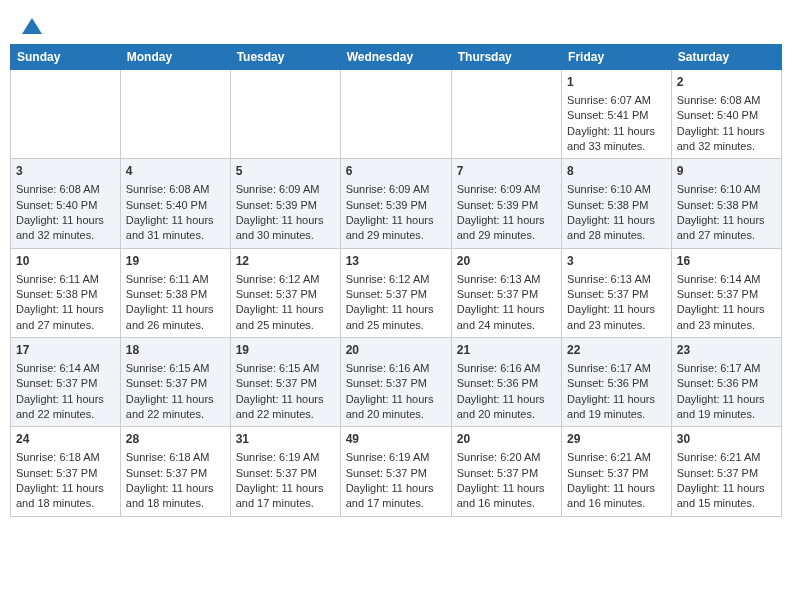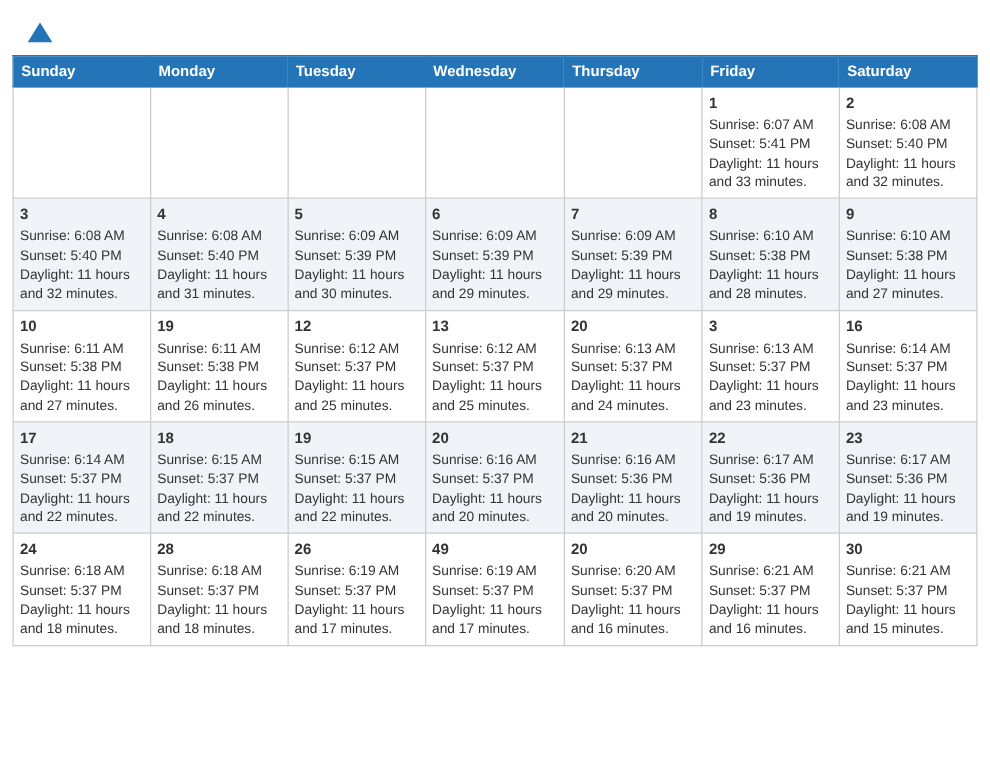--- a/index.html
+++ b/index.html
@@ -305,21 +305,21 @@
 and 18 minutes.</div>
         </td>
         <td>
           <span class="day-number">28</span>
           <div class="day-info" style="white-space: pre-line;">Sunrise: 6:18 AM
 Sunset: 5:37 PM
 Daylight: 11 hours
 and 18 minutes.</div>
         </td>
         <td>
-          <span class="day-number">26</span>
+          <span class="day-number">31</span>
           <div class="day-info" style="white-space: pre-line;">Sunrise: 6:19 AM
 Sunset: 5:37 PM
 Daylight: 11 hours
 and 17 minutes.</div>
         </td>
         <td>
           <span class="day-number">49</span>
           <div class="day-info" style="white-space: pre-line;">Sunrise: 6:19 AM
 Sunset: 5:37 PM
 Daylight: 11 hours

